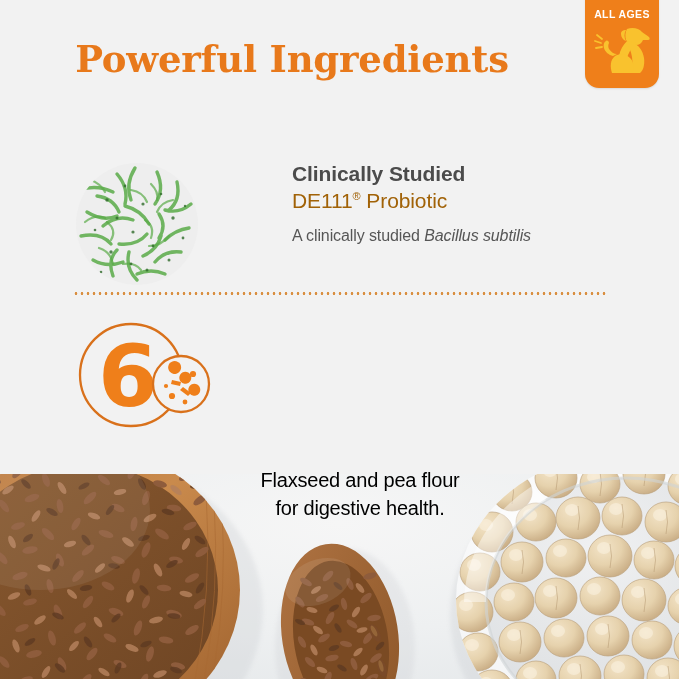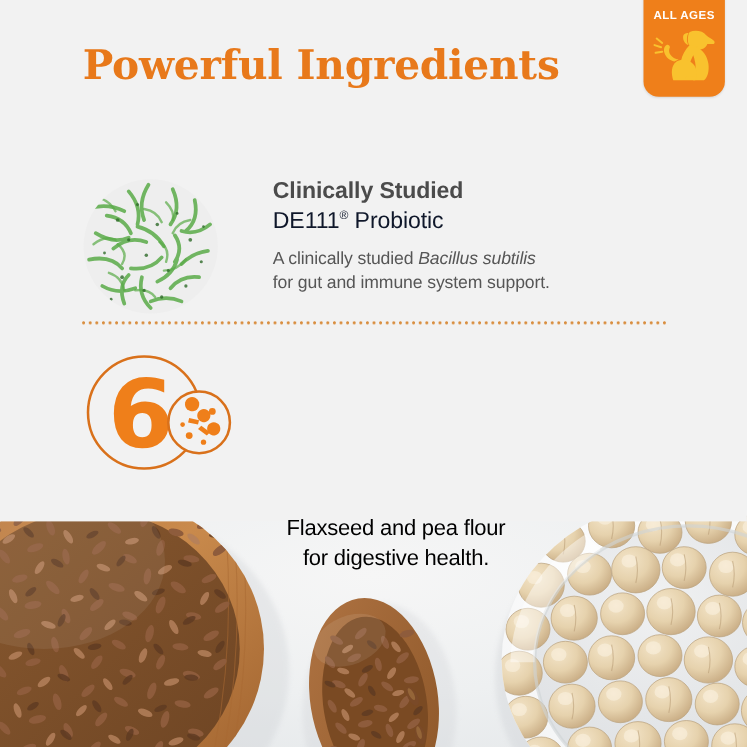--- a/index.html
+++ b/index.html
@@ -73,21 +73,21 @@
   .feature-text { flex: 1; }
 
   .f-head-bold {
     color: #4b4b4b;
     font-size: 21px;
     font-weight: bold;
     line-height: 27px;
     letter-spacing: -0.1px;
   }
   .f-head-reg {
-    color: #0f172a;
+    color: #a16207;
     font-size: 21px;
     font-weight: normal;
     line-height: 28px;
     letter-spacing: -0.1px;
   }
   .sup-r {
     font-size: 11px;
     vertical-align: super;
     line-height: 0;
   }
@@ -164,21 +164,21 @@
 
         <path d="M9 16 l-5 -4 M8 20 l-6 -2 M9 24 l-6 1" stroke="#f9c22e" stroke-width="1.8" stroke-linecap="round" fill="none"></path>
       </g>
     </svg>
   </div>
 
   <div class="title">
     <span class="title-line">Powerful Ingredients</span>
   </div>
 
-  <div class="feature" style="left:73px; top:160px; width:540px;">
+  <div class="feature" style="left:73px; top:160px; width:540px;gap:44px;">
     <div class="feature-icon" style="width:175px;">
       <svg width="128" height="128" viewBox="0 0 128 128">
         <defs>
           <clipPath id="circclip">
               <circle cx="64" cy="64" r="61"></circle>
             </clipPath>
         </defs>
         <circle cx="64" cy="64" r="61" fill="#eeeeee"></circle>
         <g clip-path="url(#circclip)" stroke="#5aab48" fill="none" stroke-linecap="round">
           <g stroke-width="3.4" opacity="0.85">
@@ -234,21 +234,20 @@
           <circle cx="28" cy="112" r="1.3"></circle>
             <circle cx="112" cy="46" r="1.2"></circle>
         </g>
       </svg>
     </div>
     <div class="feature-text">
       <div class="f-head-bold">Clinically Studied</div>
       <div class="f-head-reg"><span>DE111</span><span class="sup-r">®</span><span> Probiotic</span></div>
       <div class="f-body" style="margin-top:10px;">
         <div><span>A clinically studied </span><em>Bacillus subtilis</em></div>
-        <div>for gut and immune system support.</div>
       </div>
     </div>
   </div>
 
   <div class="divider" style="top:292px;"></div>
 
   <div class="feature" style="left:73px; top:318px; width:540px;">
     <div class="feature-icon" style="width:175px;">
       <svg width="140" height="118" viewBox="0 0 140 118">
         <circle cx="58" cy="57" r="51" fill="none" stroke="#d9711b" stroke-width="2.3"></circle>

